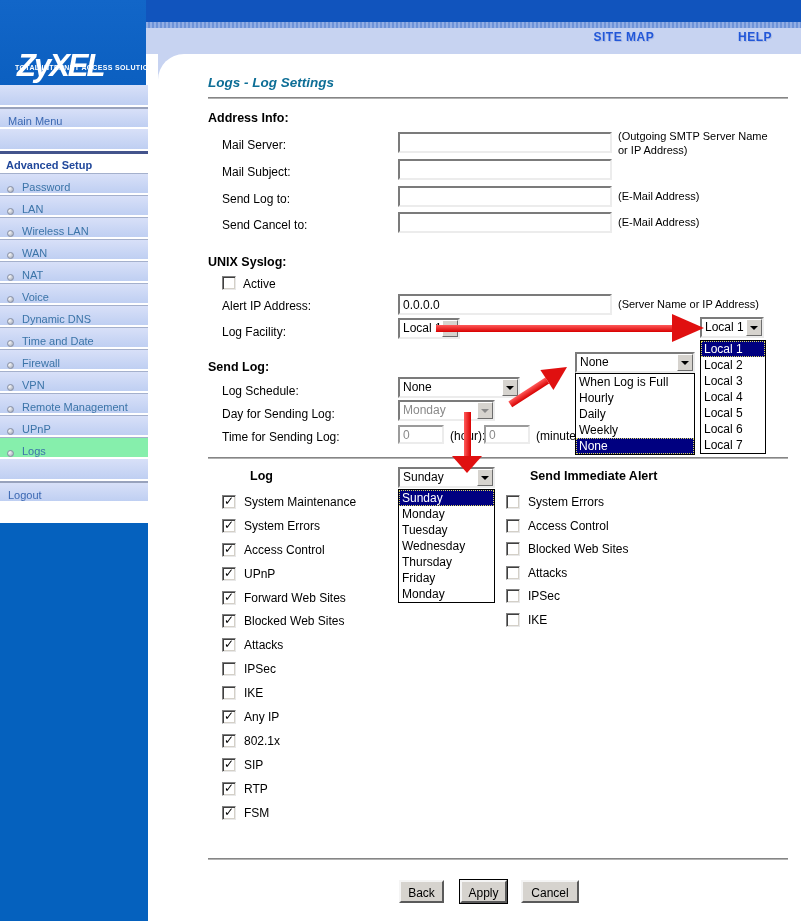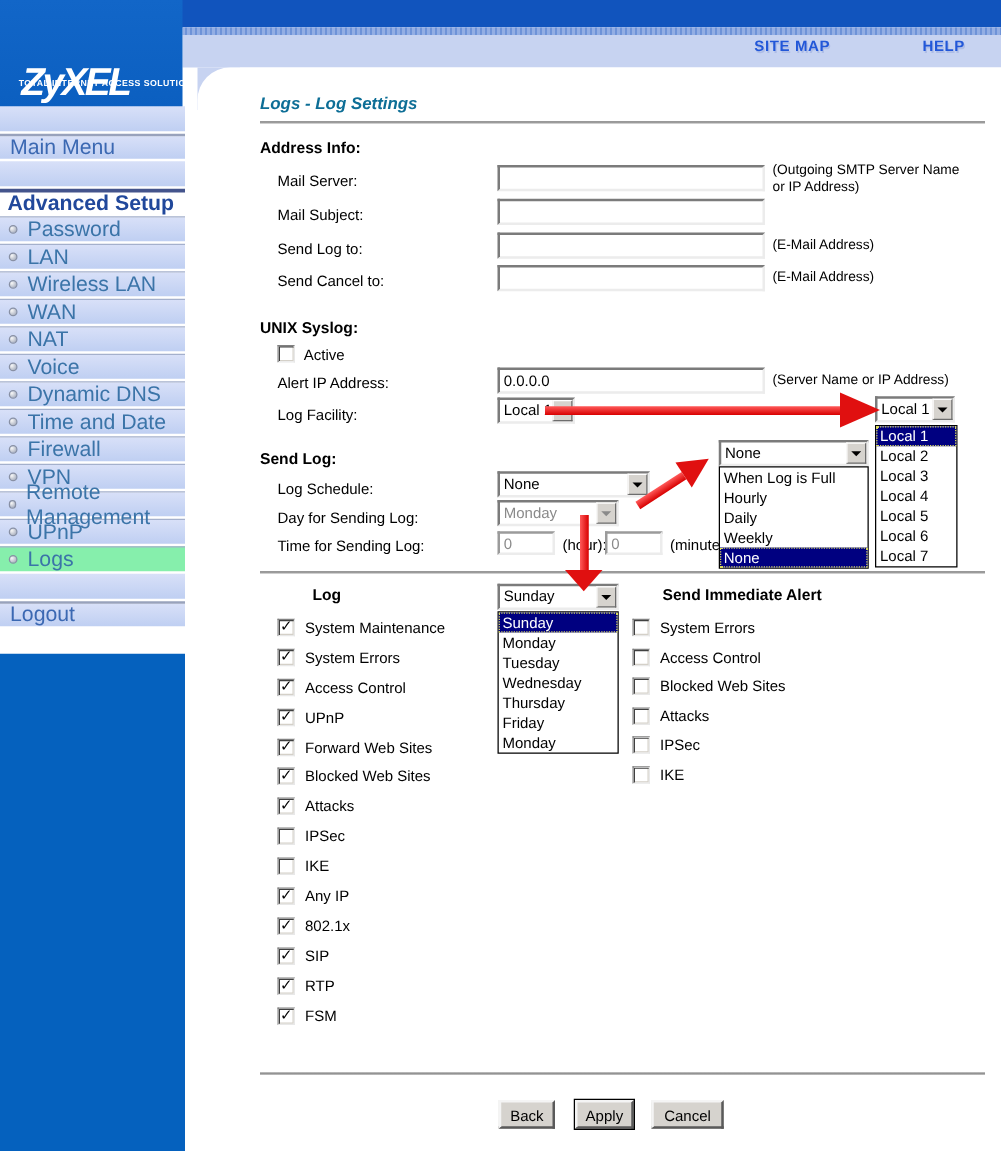--- a/index.html
+++ b/index.html
@@ -10,34 +10,34 @@
   #topbar { position:absolute; left:0; top:0; width:801px; height:22px; background:#1154bd; z-index:1; }
   #band { position:absolute; left:146px; top:22px; width:655px; height:32px; background:#c7d3f1; z-index:2; }
   #band::before { content:""; position:absolute; left:0; top:0; width:100%; height:6px;
     background:repeating-linear-gradient(90deg,#93aee4 0 2px,#6e93d8 2px 4px); }
   #corner-patch { position:absolute; left:158px; top:54px; width:34px; height:34px; background:#c7d3f1; z-index:2; }
   #card { position:absolute; left:158px; top:54px; width:643px; height:867px; background:#fff;
     border-top-left-radius:26px; z-index:3; }
   #nav-links { position:absolute; left:146px; top:30px; width:648px; text-align:right; z-index:4;
     font-size:12px; font-weight:bold; letter-spacing:0.5px; color:#2257d8; }
   #nav-links span { cursor:pointer; text-shadow:1px 1px 0 #aebde6; }
-  #site-map { margin-right:34px; }
+  #site-map { margin-right:44px; }
   #help { margin-right:22px;margin-left:36px; }
 
   
   #logo { position:absolute; left:0; top:0; width:146px; height:87px; z-index:5;
     background:linear-gradient(180deg,#1266c8,#0b5fc0); }
   #brand { position:absolute; left:17px; top:20px; color:#fff; font-size:31px; font-weight:bold;
     font-style:italic; letter-spacing:-2px;margin-top:28px; }
   #tagline { position:absolute; left:15px; top:64px; color:#fff; font-size:7px; letter-spacing:0.35px;
     font-weight:bold; white-space:nowrap; }
 
   
   #sidebar { position:absolute; left:0; top:85px; width:148px; z-index:5; }
-  .srow { height:20px; margin-bottom:2px; display:flex; align-items:center; font-size:17px;
+  .srow { height:20px; margin-bottom:2px; display:flex; align-items:flex-end; font-size:11px;
     background:linear-gradient(180deg,#d8e0f8,#bfcff2); cursor:pointer; }
   .srow.blank { cursor:default; }
   .srow.link { color:#3b68b2; padding-left:8px; border-top:2px solid #98a2bc; }
   .srow.header { background:#fff; color:#21489b; font-weight:bold; padding-left:6px; border-top:3px solid #44548c; }
   .srow.item { color:#3b74a8; border-top:1px solid #a4b0cc; }
   .srow.selected { background:#86efac; }
   .bullet { display:none; width:7px; height:7px; border-radius:50%; margin:0 8px 0 7px;
     background:radial-gradient(circle at 30% 30%,#f8f8f8,#9aa2b4); border:1px solid #8890a4; }
   .srow.item .bullet { display:inline-block; }
   #sidebar-footer { position:absolute; left:0; top:523px; width:148px; height:398px; background:#0561be; z-index:4; }

